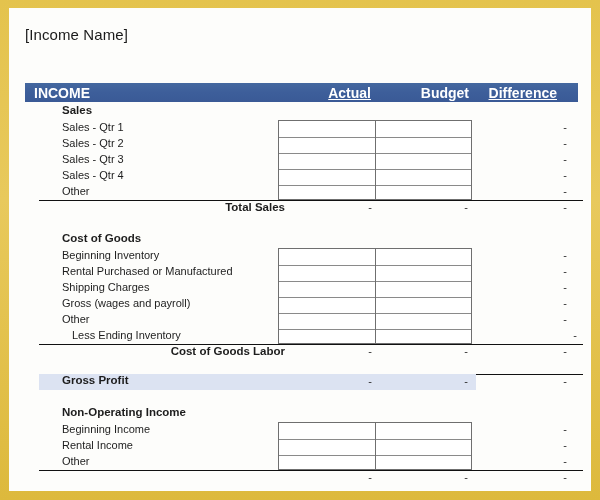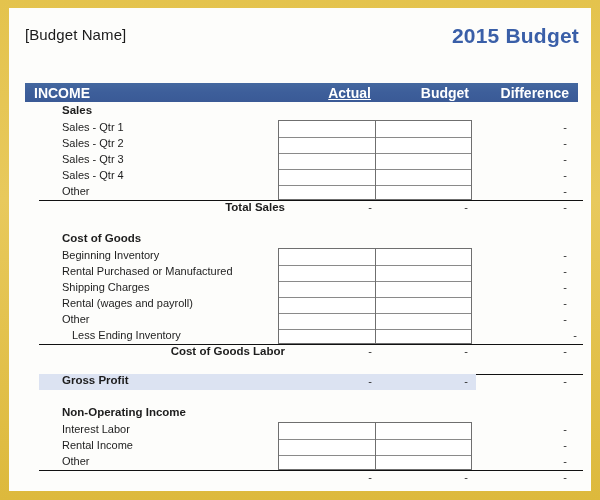--- a/index.html
+++ b/index.html
@@ -65,21 +65,21 @@
     position: absolute;
     top: 2px;
     font-size: 14px;
     font-weight: bold;
     color: #ffffff;
     white-space: nowrap;
   }
   #header-bar .h-income { left: 9px; }
   #header-bar .h-actual { right: 207px; text-decoration: underline; }
   #header-bar .h-budget { right: 109px; padding-left: 16px; }
-  #header-bar .h-diff   { right: 9px; }
+  #header-bar .h-diff   { right: 21px; text-decoration: underline; }
 
   
   #body-area {
     position: absolute;
     left: 8px;
     top: 96px;
     width: 582px;
     height: 386px;
     padding-left: 46px;
   }
@@ -179,23 +179,22 @@
     white-space: nowrap;
     user-select: none;
   }
 </style>
 </head>
 <body>
 
 <div id="frame">
   <div id="sheet">
 
-    <div id="company-name">[Budget Name]</div>
-
-    <div id="doc-title">2015 Budget</div>
+    <div id="company-name">[Income Name]</div>
+
 
     <div id="header-bar">
       <div class="h-cell h-income">INCOME</div>
       <div class="h-cell h-actual">Actual</div>
       <div class="h-cell h-budget">Budget</div>
       <div class="h-cell h-diff">Difference</div>
     </div>
 
     <div id="body-area">
         <div class="row section" style="position: absolute; left: 0px; top: 0px; width: 582px; height: 16px;">
@@ -252,21 +251,21 @@
         </div>
         <div class="row data" style="position: absolute; left: 0px; top: 160px; width: 582px; height: 16px;">
           <div class="label">Rental Purchased or Manufactured</div>
           <div class="dash c-diff">-</div>
         </div>
         <div class="row data" style="position: absolute; left: 0px; top: 176px; width: 582px; height: 16px;">
           <div class="label">Shipping Charges</div>
           <div class="dash c-diff">-</div>
         </div>
         <div class="row data" style="position: absolute; left: 0px; top: 192px; width: 582px; height: 16px;">
-          <div class="label">Rental (wages and payroll)</div>
+          <div class="label">Gross (wages and payroll)</div>
           <div class="dash c-diff">-</div>
         </div>
         <div class="row data" style="position: absolute; left: 0px; top: 208px; width: 582px; height: 16px;">
           <div class="label">Other</div>
           <div class="dash c-diff">-</div>
         </div>
         <div class="row data" style="position: absolute; left: 0px; top: 224px; width: 582px; height: 16px; margin-left: 10px;">
           <div class="label">Less Ending Inventory</div>
           <div class="dash c-diff">-</div>
         </div>
@@ -287,21 +286,21 @@
         </div>
         <div class="row section" style="position: absolute; left: 0px; top: 302px; width: 582px; height: 16px;">
           <div class="label">Non-Operating Income</div>
         </div>
         <div class="grid" style="left: 261px; top: 318px; width: 194px; height: 48px;">
           <div class="hline" style="top: 16px;"></div>
           <div class="hline" style="top: 32px;"></div>
           <div class="vline"></div>
         </div>
         <div class="row data" style="position: absolute; left: 0px; top: 318px; width: 582px; height: 16px;">
-          <div class="label">Interest Labor</div>
+          <div class="label">Beginning Income</div>
           <div class="dash c-diff">-</div>
         </div>
         <div class="row data" style="position: absolute; left: 0px; top: 334px; width: 582px; height: 16px;">
           <div class="label">Rental Income</div>
           <div class="dash c-diff">-</div>
         </div>
         <div class="row data" style="position: absolute; left: 0px; top: 350px; width: 582px; height: 16px;">
           <div class="label">Other</div>
           <div class="dash c-diff">-</div>
         </div>

